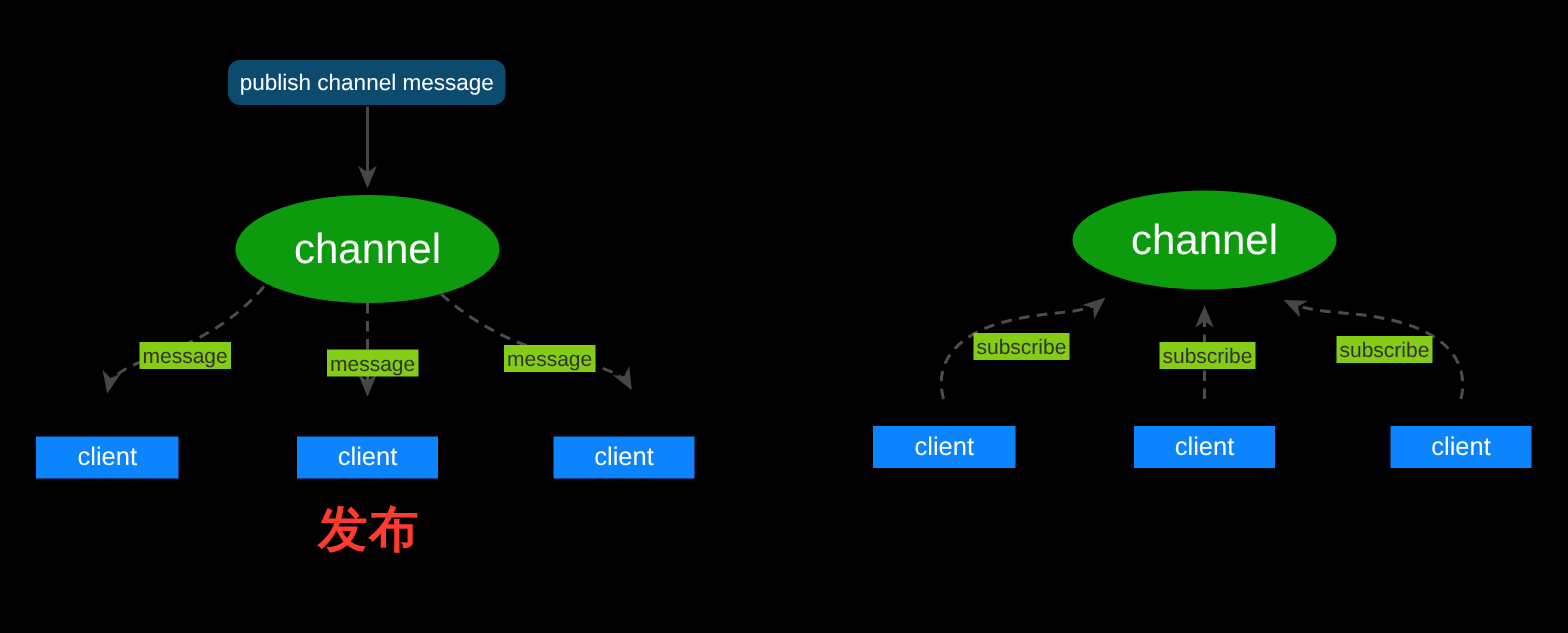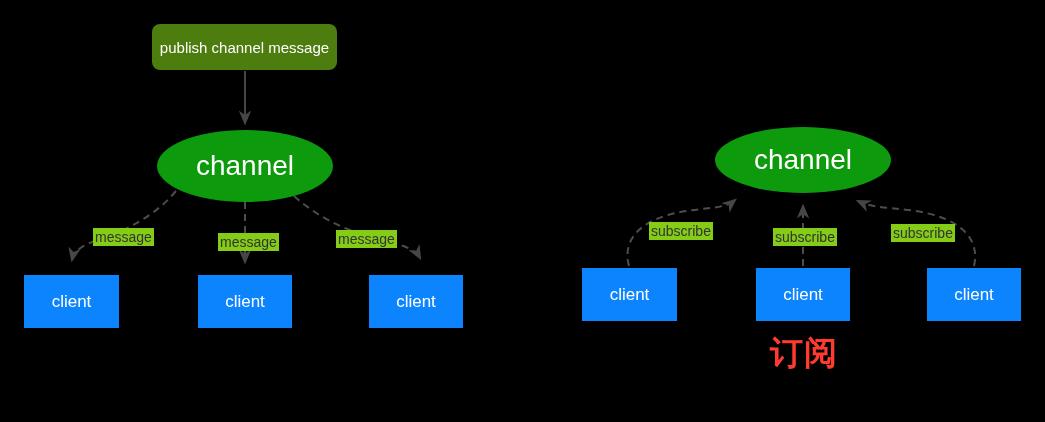--- a/index.html
+++ b/index.html
@@ -36,25 +36,25 @@
   .node {
     position: absolute;
     display: flex;
     align-items: center;
     justify-content: center;
     color: #ffffff;
     text-align: center;
   }
   .publish-box {
     left: 152px;
-    top: 24px;
+    top: 40px;
     width: 185px;
-    height: 46px;
+    height: 30px;
     border-radius: 8px;
-    background: #4d7c0f;
+    background: #0c4a6e;
     font-size: 15px;
   }
   .ellipse {
     border-radius: 50%;
     background: #0d9b0d;
     font-size: 28px;
   }
   .ellipse-left {
     left: 157px;
     top: 130px;
@@ -63,21 +63,22 @@
   }
   .ellipse-right {
     left: 715px;
     top: 127px;
     width: 176px;
     height: 66px;
   }
   .client {
     background: #0c84fe;
     font-size: 17px;
-    height: 53px;
+    height: 28px;
+    margin-top: 16px;
   }
   .chip {
     position: absolute;
     background: #84cc16;
     color: #333333;
     font-size: 14px;
     line-height: 18px;
     padding: 0 2px;
     white-space: nowrap;
   }
@@ -119,26 +120,26 @@
   <div class="node ellipse ellipse-left">channel</div>
 
   <div class="chip" style="left:93px;  top:228px">message</div>
   <div class="chip" style="left:218px; top:233px">message</div>
   <div class="chip" style="left:336px; top:230px">message</div>
 
   <div class="node client" style="left:24px;  top:275px; width:95px">client</div>
   <div class="node client" style="left:198px; top:275px; width:94px">client</div>
   <div class="node client" style="left:369px; top:275px; width:94px">client</div>
 
+  <div class="caption" style="left:176px">发布</div>
 
   <div class="node ellipse ellipse-right">channel</div>
 
   <div class="chip" style="left:649px; top:222px">subscribe</div>
   <div class="chip" style="left:773px; top:228px">subscribe</div>
   <div class="chip" style="left:891px; top:224px">subscribe</div>
 
   <div class="node client" style="left:582px; top:268px; width:95px">client</div>
   <div class="node client" style="left:756px; top:268px; width:94px">client</div>
   <div class="node client" style="left:927px; top:268px; width:94px">client</div>
 
-  <div class="caption" style="left:734px">订阅</div>
 
 </div>
 
 </body></html>

